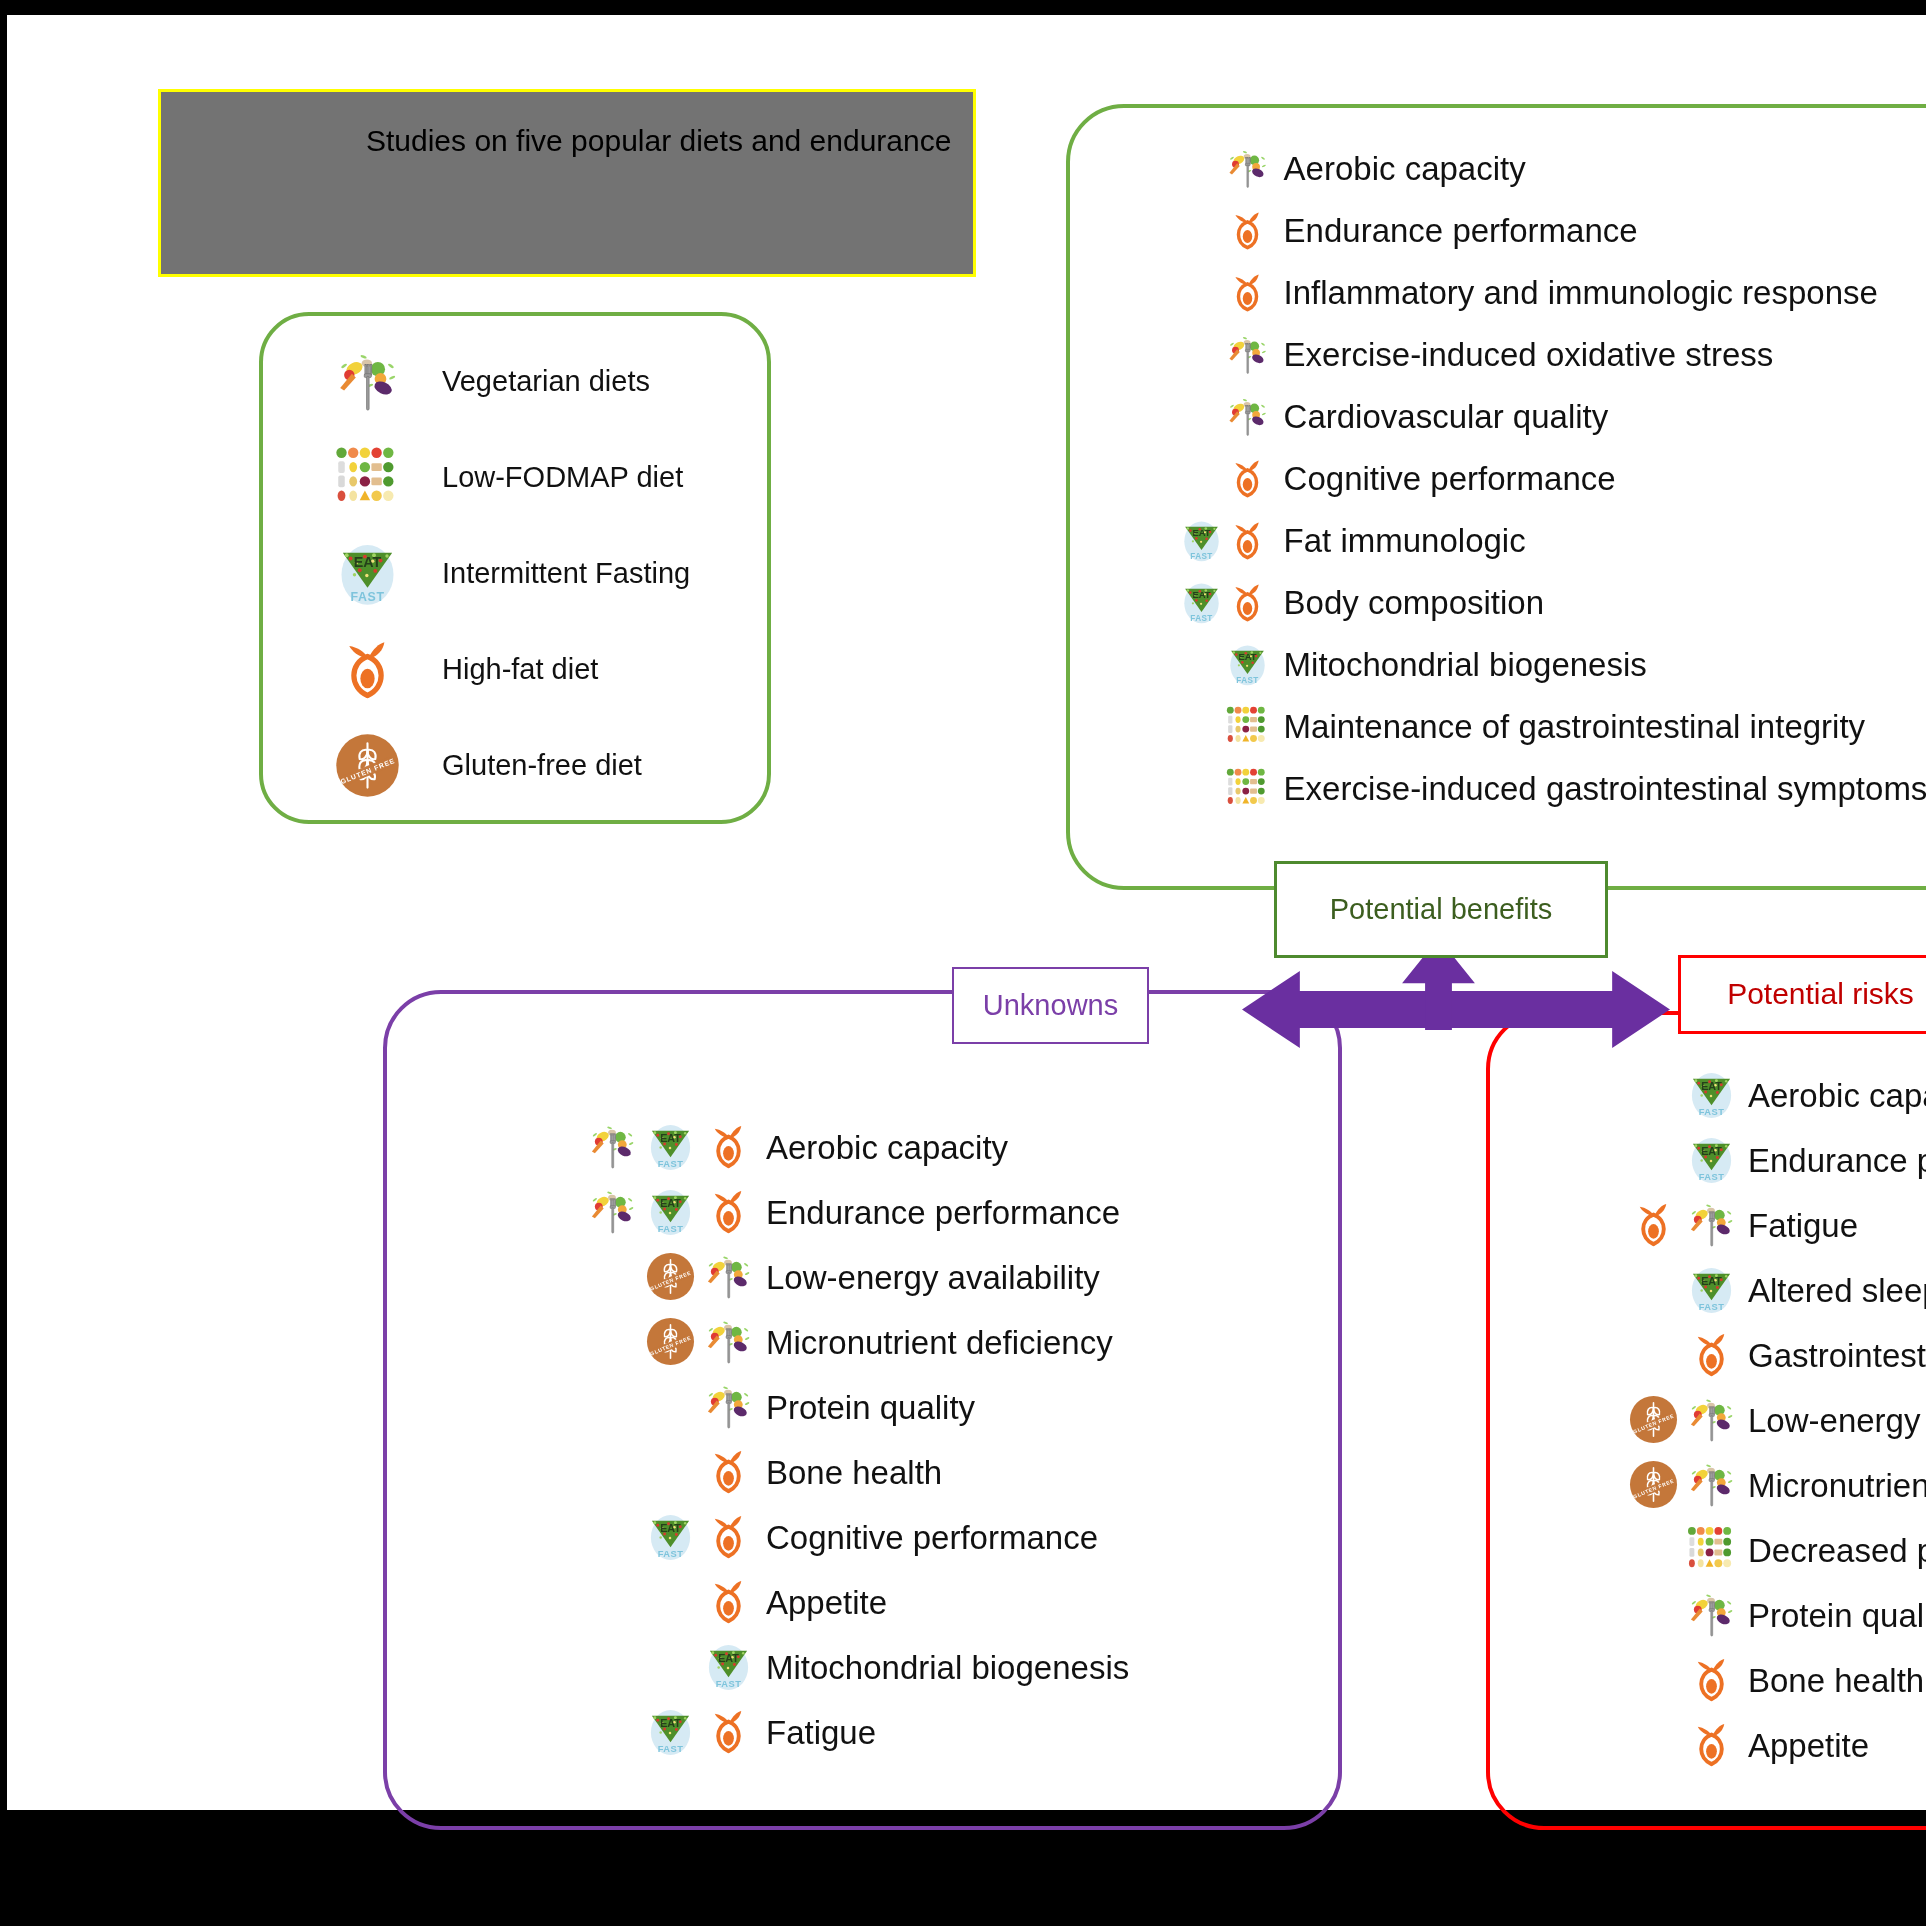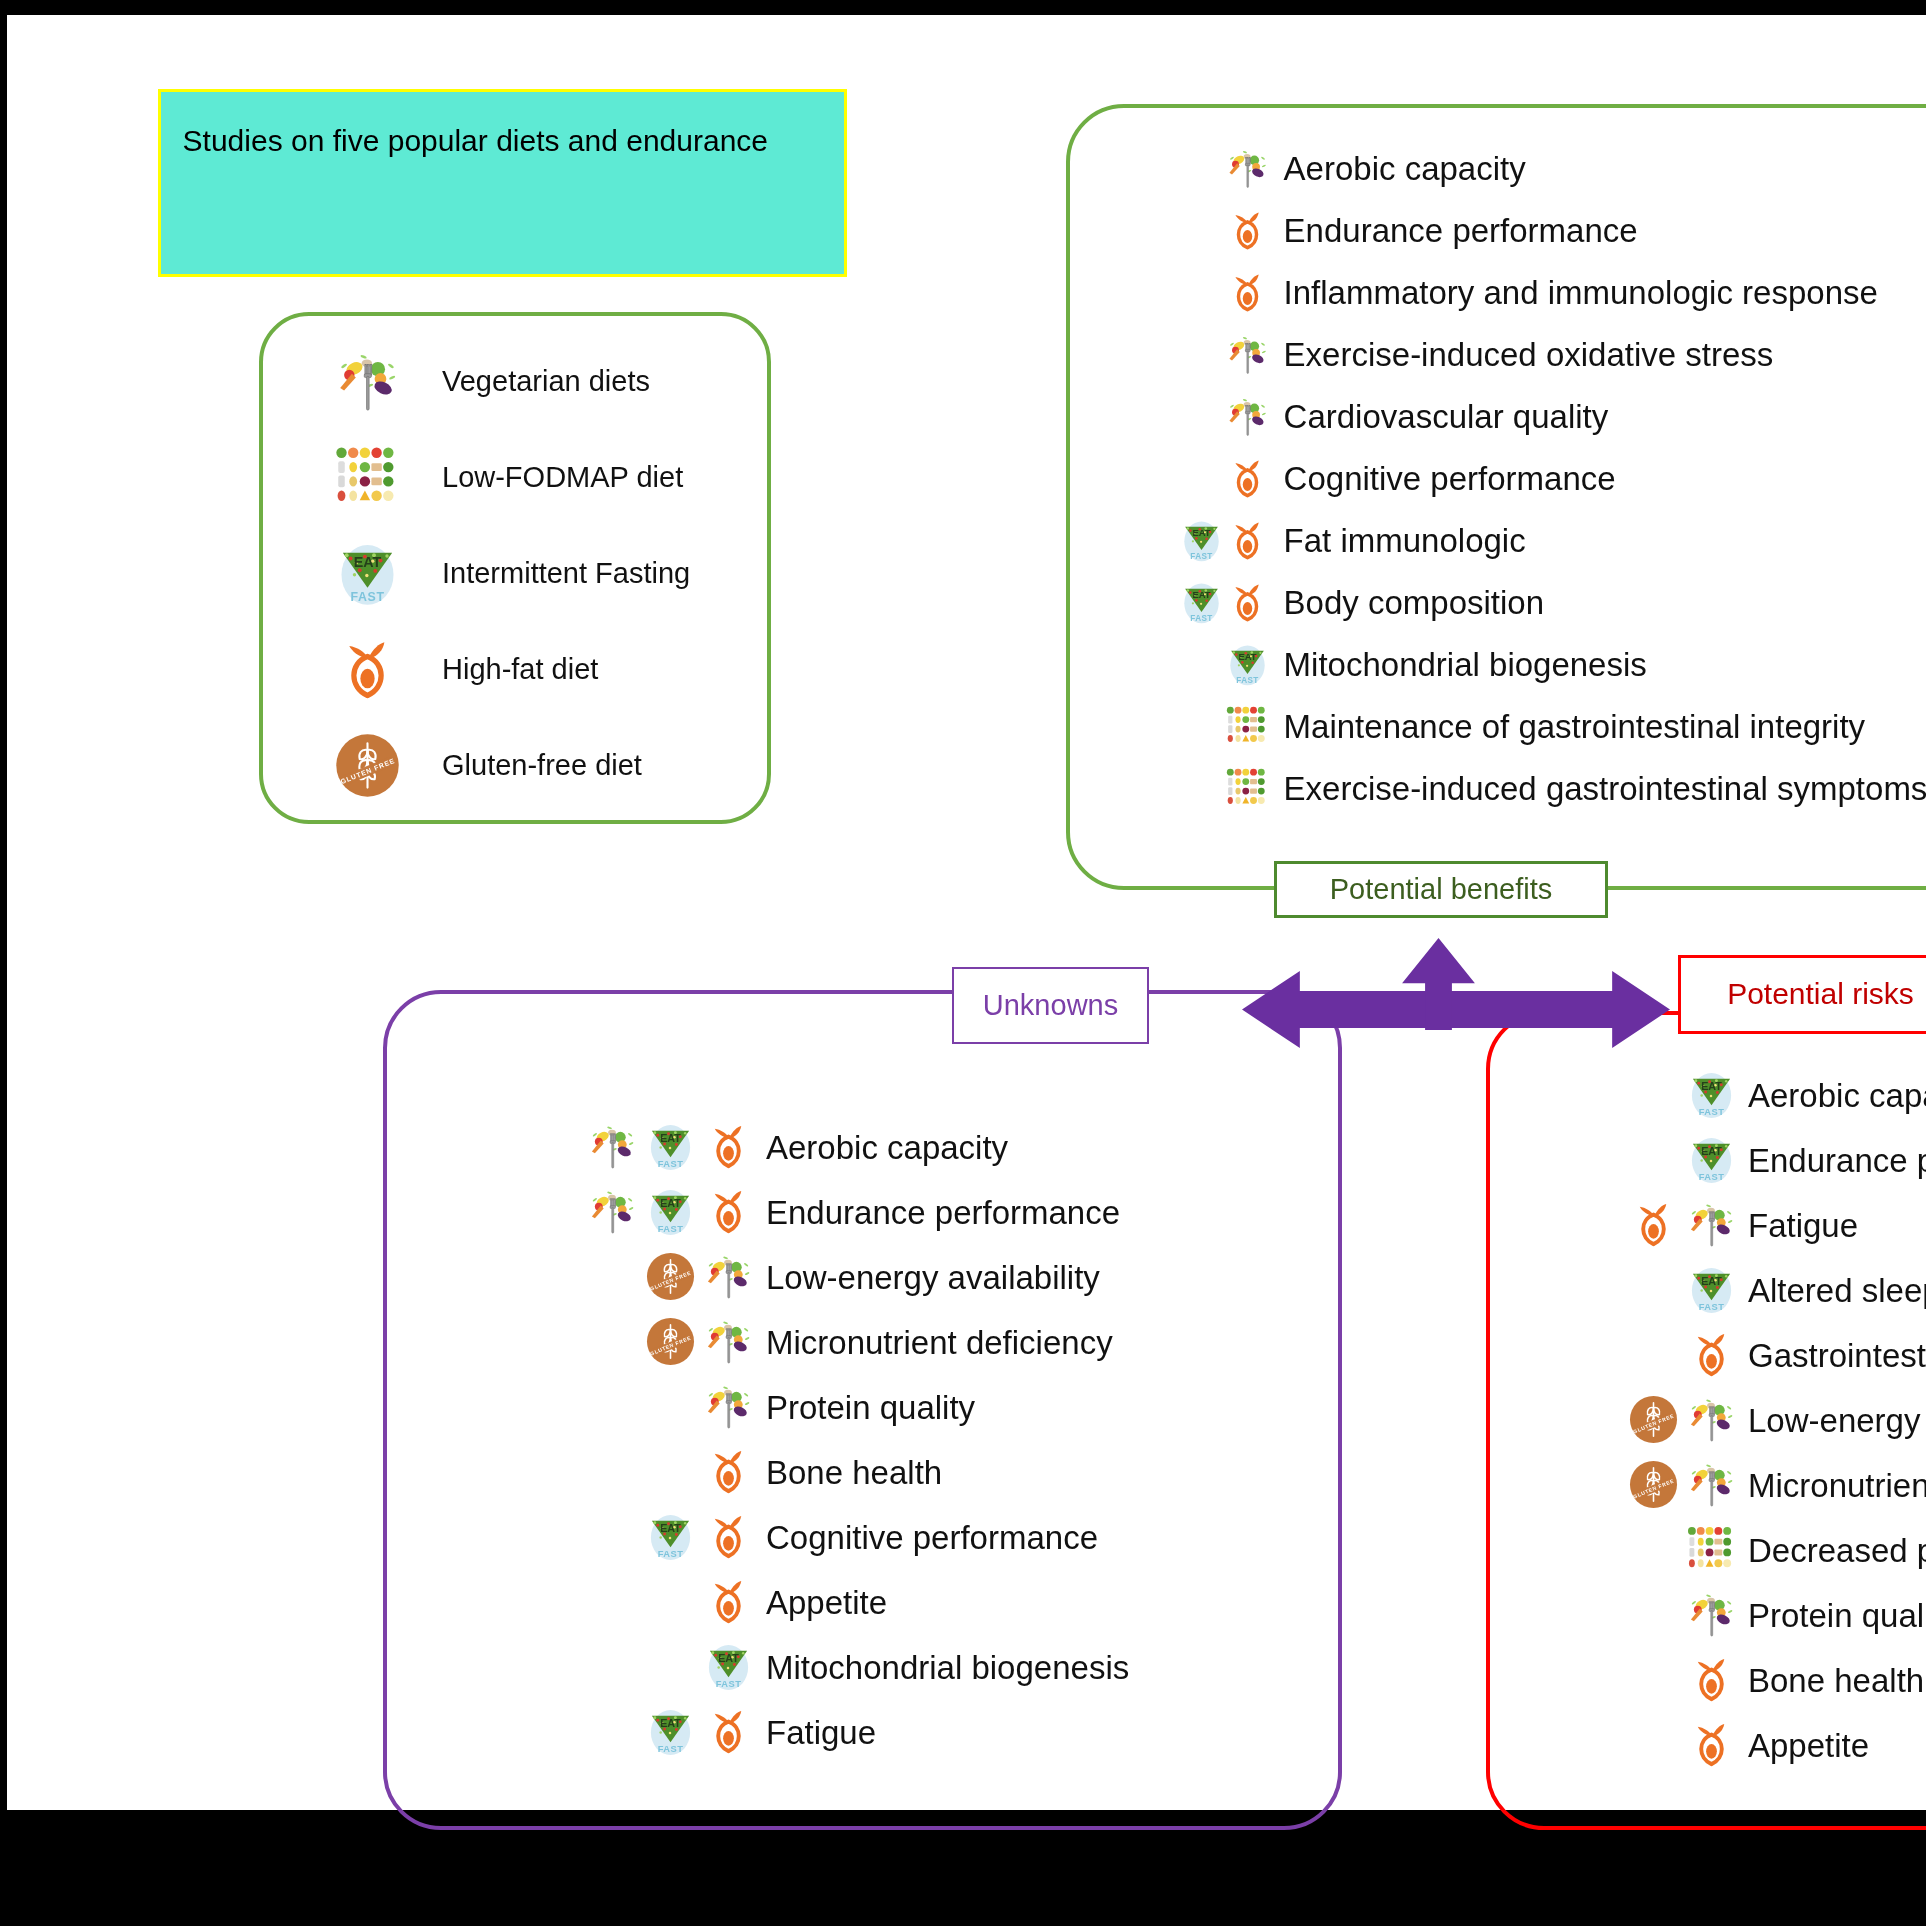--- a/index.html
+++ b/index.html
@@ -8,23 +8,24 @@
     position:relative;width:2718px;height:2110px;background:#000;overflow:hidden;
   }
   #canvas{
     position:absolute;left:7px;top:14.6px;width:2704px;height:1795px;background:#fff;
   }
   
   .abs{position:absolute;}
 
   
   #title-box{
-    left:151px;top:74px;width:689px;height:188px;
-    background:#5eead4;border:3.5px solid #FFFF00;box-sizing:border-box;
+    left:151px;top:74px;width:818px;height:188px;
+    background:#737373;border:3.5px solid #FFFF00;box-sizing:border-box;
     padding:17px 21.6px;
+    text-align:right;
   }
   #title-box .tline{
     font-size:30px;color:#000;line-height:1.0;white-space:nowrap;
   }
   #title-box .tline.l1{margin-top:17px;}
   #title-box .tline.l2{margin-top:50px;margin-left:25.4px;}
 
   
   .panel{
     box-sizing:border-box;background:transparent;border-style:solid;
@@ -45,21 +46,21 @@
     left:1479px;top:996px;width:1032px;height:819px;
     border:4.2px solid #FF0000;border-radius:58px;
   }
 
   
   .chip{
     box-sizing:border-box;background:#fff;display:flex;align-items:center;
     justify-content:center;white-space:nowrap;
   }
   #chip-benefits{
-    left:1267px;top:846px;width:334px;height:57px;
+    left:1267px;top:846px;width:334px;height:97px;
     border:3.5px solid #4E8A2F;font-size:29px;color:#3C5E1F;
   }
   #chip-unknowns{
     left:945px;top:952px;width:197px;height:77px;
     border:2.7px solid #7B3FA8;font-size:29px;color:#7B3FA8;
   }
   #chip-risks{
     left:1671px;top:940px;width:285px;height:79px;
     border:3.9px solid #FF0000;font-size:30px;color:#C00000;
   }

